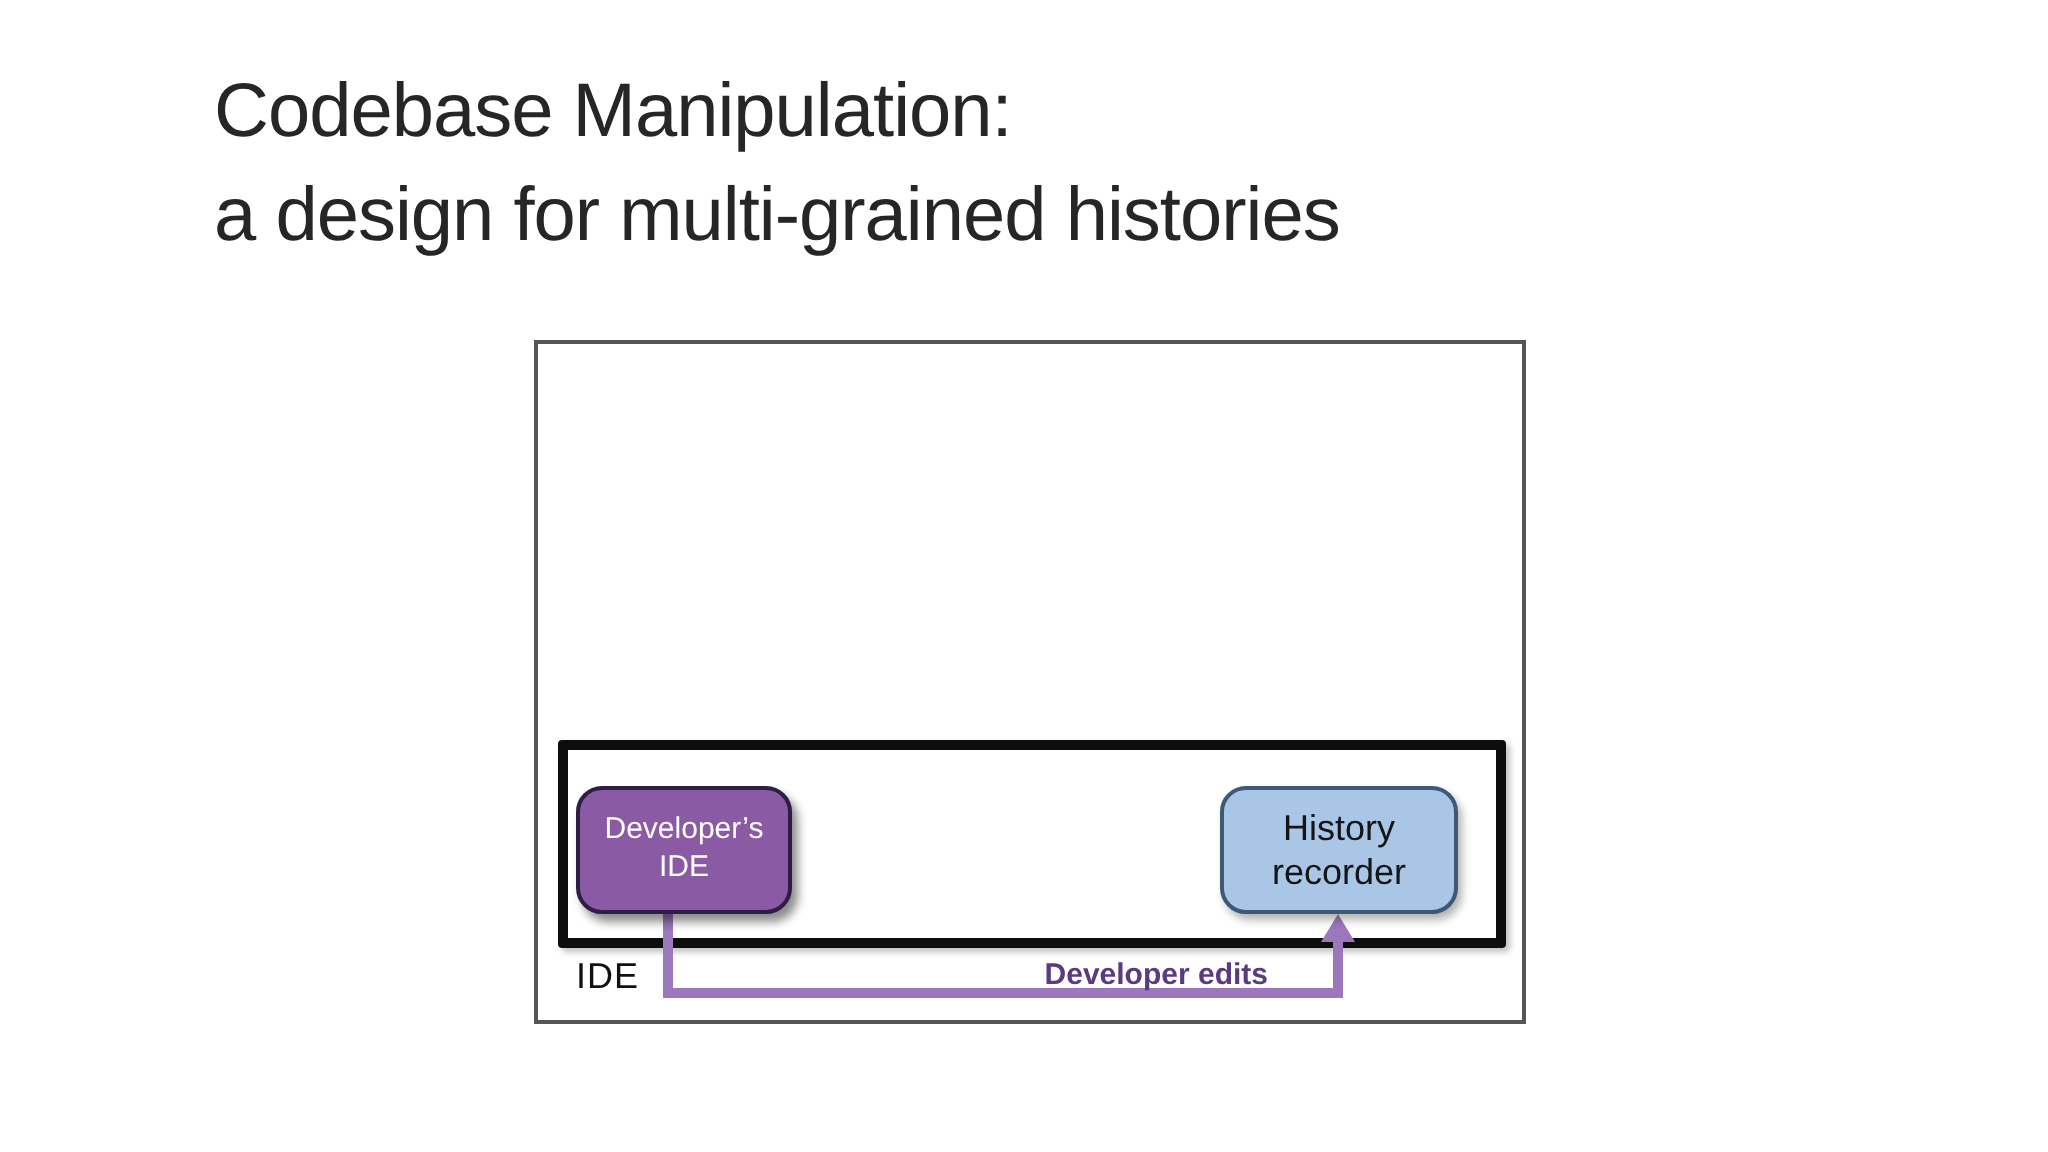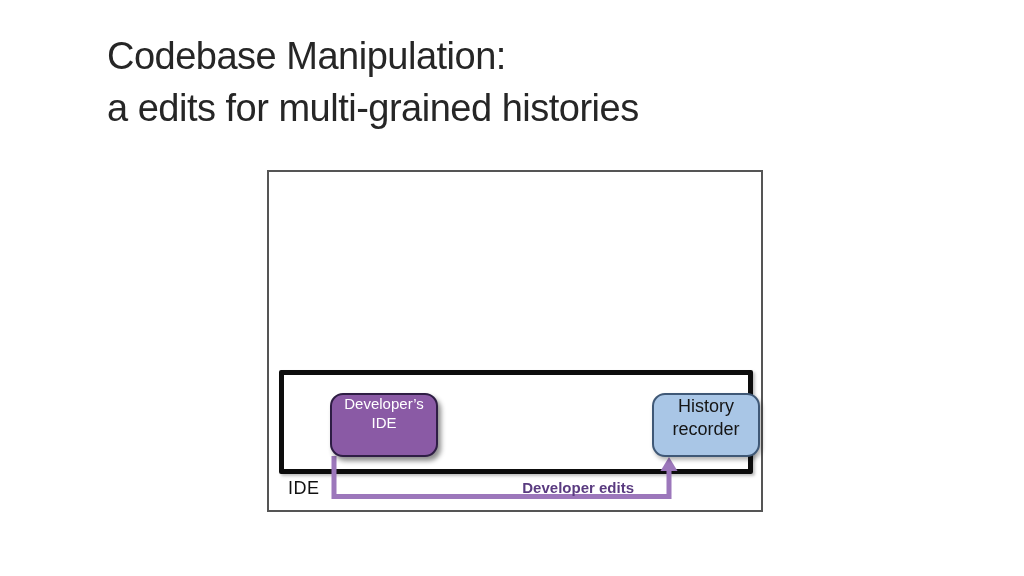--- a/index.html
+++ b/index.html
@@ -38,36 +38,36 @@
     box-shadow: 2px 2px 3px rgba(0,0,0,0.25);
   }
   .node {
     position: absolute;
     top: 221px;
     height: 64px;
     border-radius: 13px;
     display: flex;
     flex-direction: column;
     align-items: center;
+    justify-content: center;
     text-align: center;
     line-height: 1.25;
-    margin-left: 42px;
   }
   .node-purple {
     left: 19px;
     width: 108px;
     background: #8a5aa5;
     border: 2px solid #2e1d44;
     color: #ffffff;
     font-size: 15px;
     box-shadow: 3px 4px 5px rgba(0,0,0,0.45);
   }
   .node-blue {
     left: 341px;
-    width: 108px;
+    width: 119px;
     background: #a9c6e6;
     border: 2px solid #3f5876;
     color: #151515;
     font-size: 18px;
     box-shadow: 2px 3px 4px rgba(0,0,0,0.30);
   }
   .arrow-svg {
     position: absolute;
     left: 0; top: 0;
     width: 496px; height: 342px;
@@ -88,21 +88,21 @@
     font-size: 15px;
     font-weight: 600;
     color: #5a3b80;
   }
 </style>
 </head>
 <body>
 
 <div class="title">
   <div>Codebase Manipulation:</div>
-  <div>a edits for multi-grained histories</div>
+  <div>a design for multi-grained histories</div>
 </div>
 
 <div class="diagram">
 
   <div class="ide-box"></div>
 
   <svg class="arrow-svg" viewBox="0 0 496 342" xmlns="http://www.w3.org/2000/svg">
     <path d="M65 284 L65 324.5 L400 324.5 L400 297" fill="none" stroke="#9c77bb" stroke-width="5"></path>
     <polygon points="391.5,299 408.5,299 400,285" fill="#9c77bb"></polygon>
   </svg>

